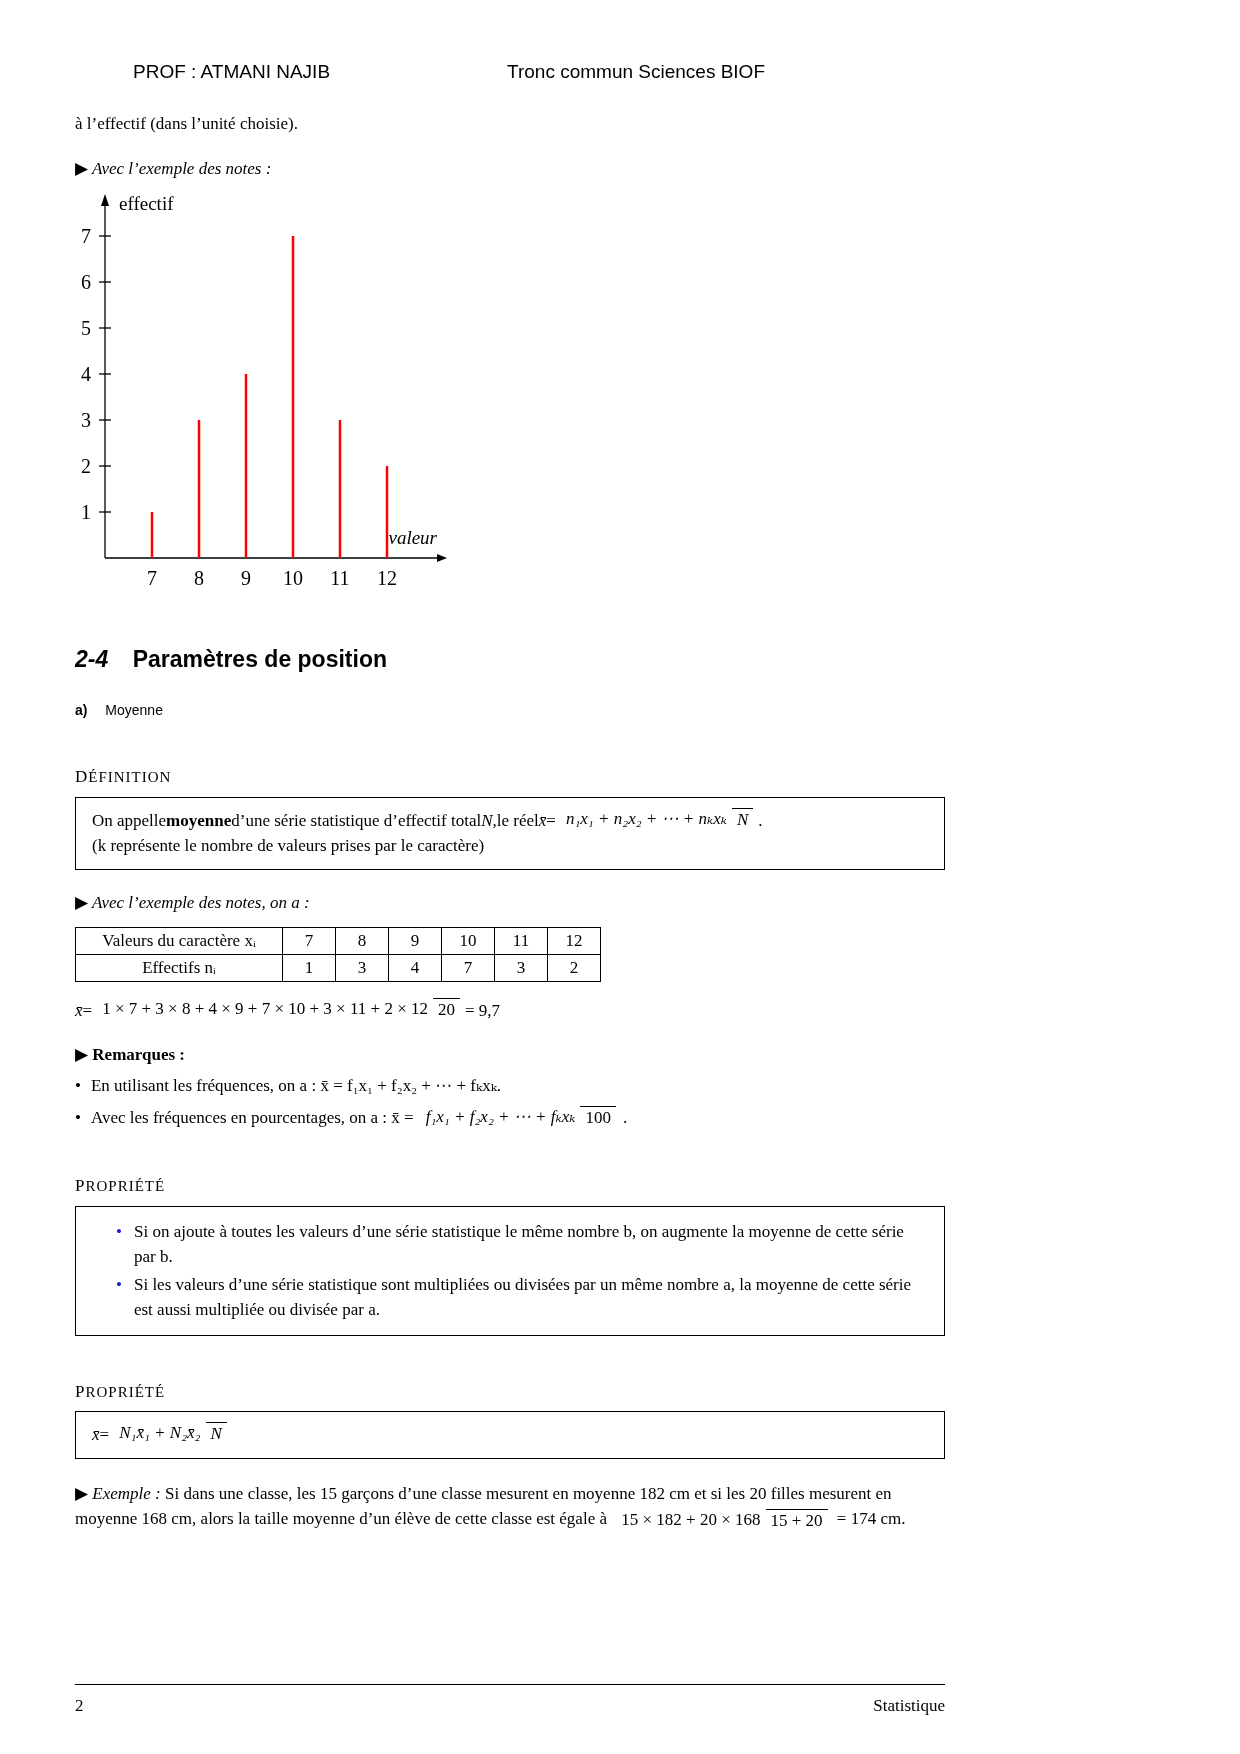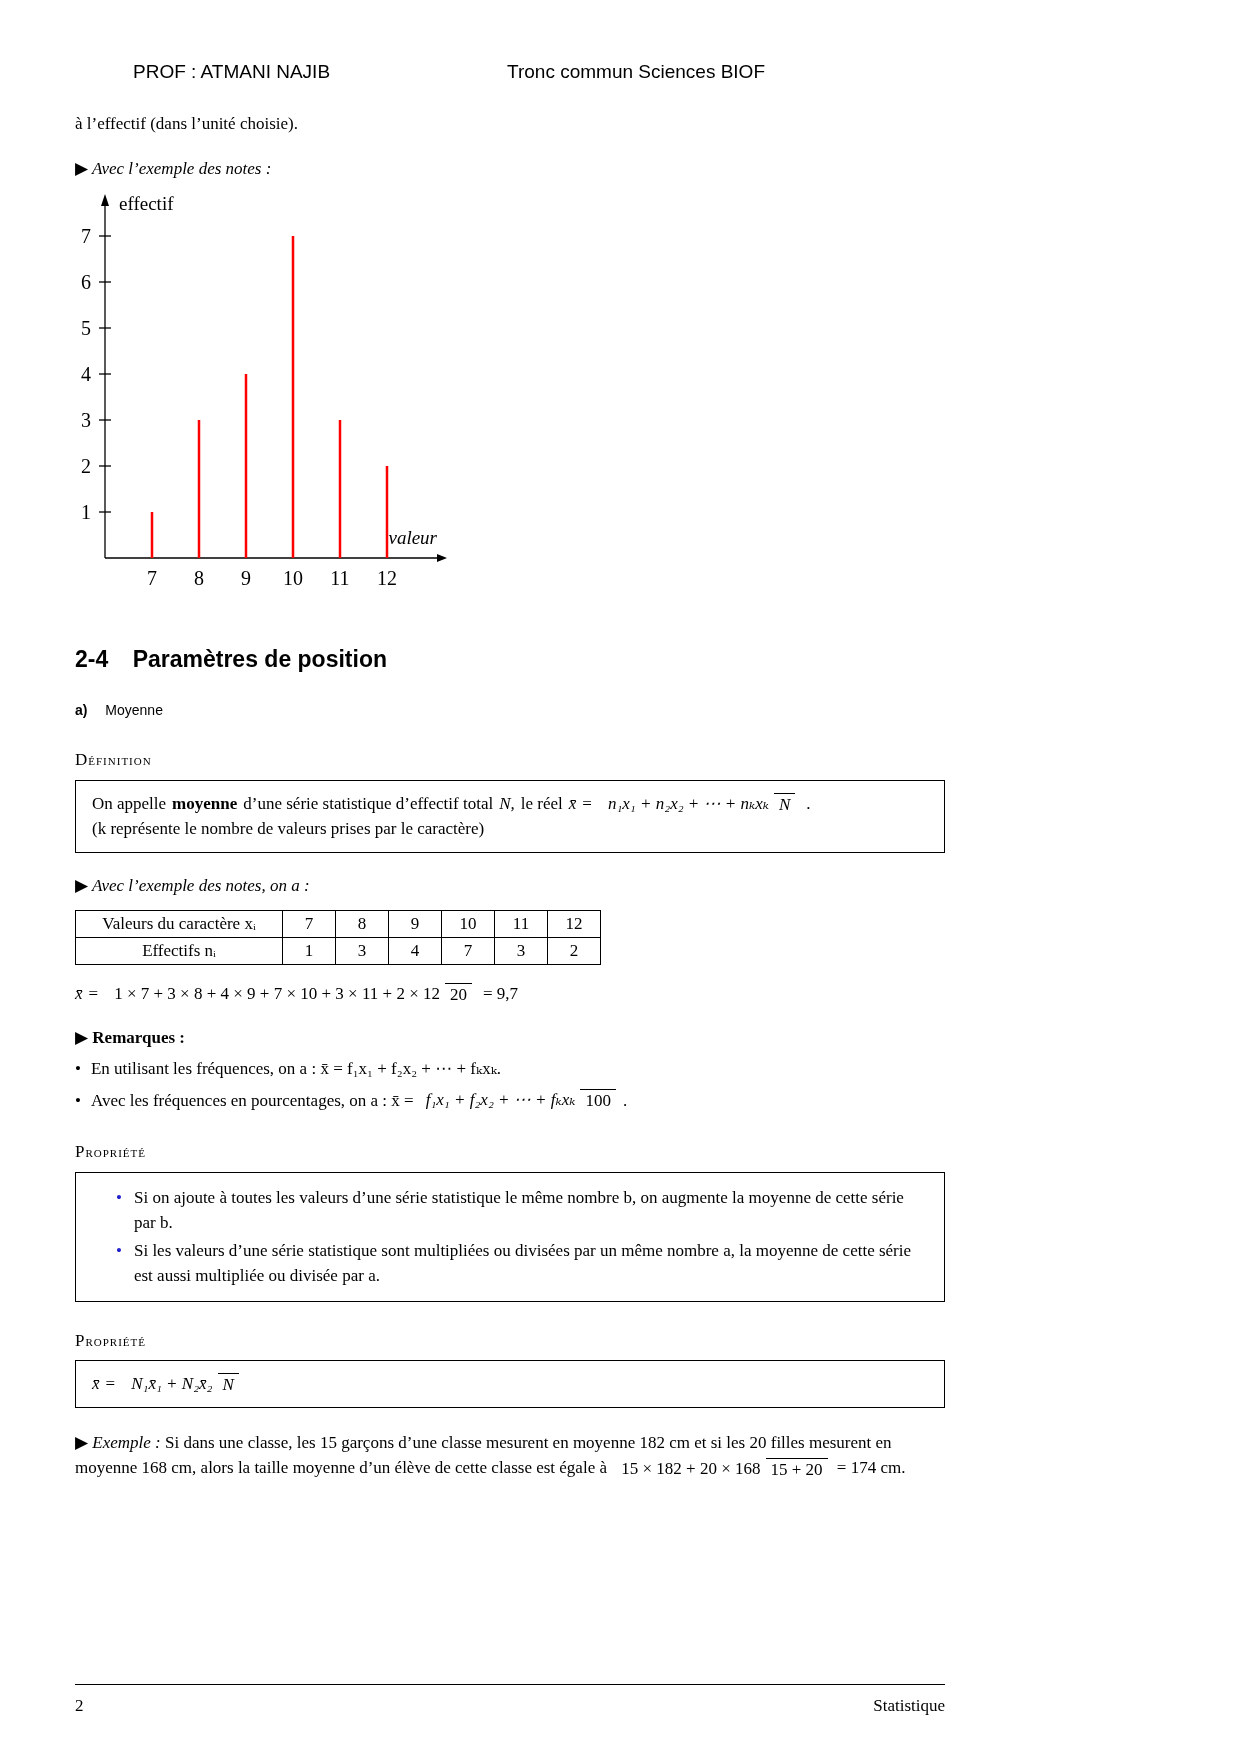--- a/index.html
+++ b/index.html
@@ -18,28 +18,28 @@
   .body-text{margin:0;}
   .intro{margin-top:24px;}
   .label{margin-top:20px;}
   .italic{font-style:italic;}
   .bold{font-weight:bold;}
   .chart{display:block;margin-top:4px;}
   .chart-text{font-family:"Liberation Serif","DejaVu Serif",serif;font-size:20px;fill:#000;}
   .chart-axis-label{font-size:19px;}
   .chart-xlabel{font-style:italic;}
   .section-heading{margin-top:50px;font-family:"Liberation Sans","DejaVu Sans",sans-serif;font-size:23px;font-weight:bold;}
-  .section-heading .sec-num{margin-right:18px;}
+  .section-heading .sec-num{margin-right:18px;font-style:italic;}
   .subsection-heading{margin-top:24px;font-family:Liberation Sans, sans-serif;font-size:14px;}
   .subsection-heading .sub-label{font-weight:bold;margin-right:14px;}
-  .kicker{margin-top:26px;font-size:11px;letter-spacing:1px;}
+  .kicker{margin-top:43px;font-size:15px;letter-spacing:1px;}
   .kicker::first-letter{font-size:17px;}
   .box{border:1.5px solid #000;margin-top:7px;padding:10px 16px;}
   .box p{margin:0;}
-  .formula-line{margin:0;display:flex;align-items:flex-end;flex-wrap:wrap;column-gap:6px;}
+  .formula-line{margin:0;display:flex;align-items:flex-start;flex-wrap:wrap;column-gap:0;}
   .inline-formula{display:inline-flex;align-items:center;column-gap:2px;}
   .frac{display:inline-flex;flex-direction:row;text-align:center;vertical-align:middle;margin:0 5px;line-height:1.3;}
   .frac .num{padding:0 5px;}
   .frac .den{border-top:1.4px solid #000;padding:0 5px;}
   .mi{font-style:italic;}
   .calc{margin-top:16px;}
   .remarks-heading{margin-top:18px;font-weight:bold;}
   .bullet-line{margin-top:6px;display:flex;align-items:center;gap:10px;}
   .bullet{color:#000;}
   .bullet-blue{color:#2222cc;flex:0 0 auto;}

